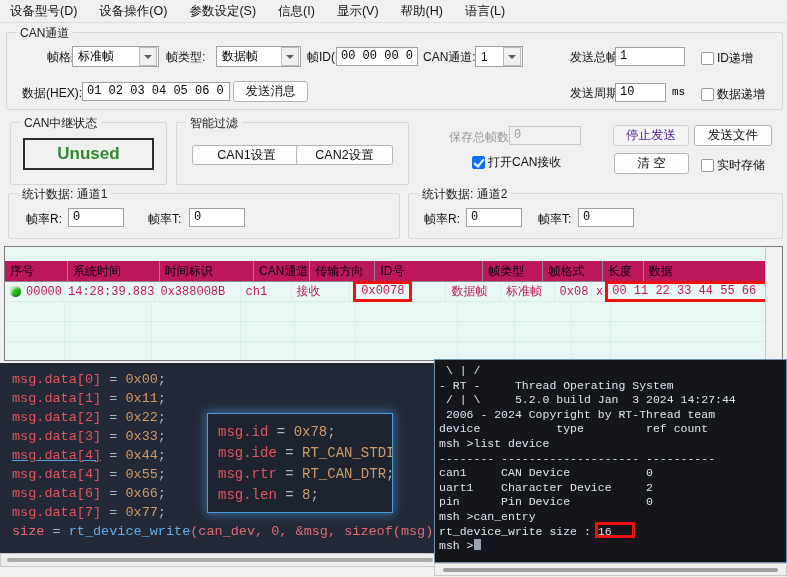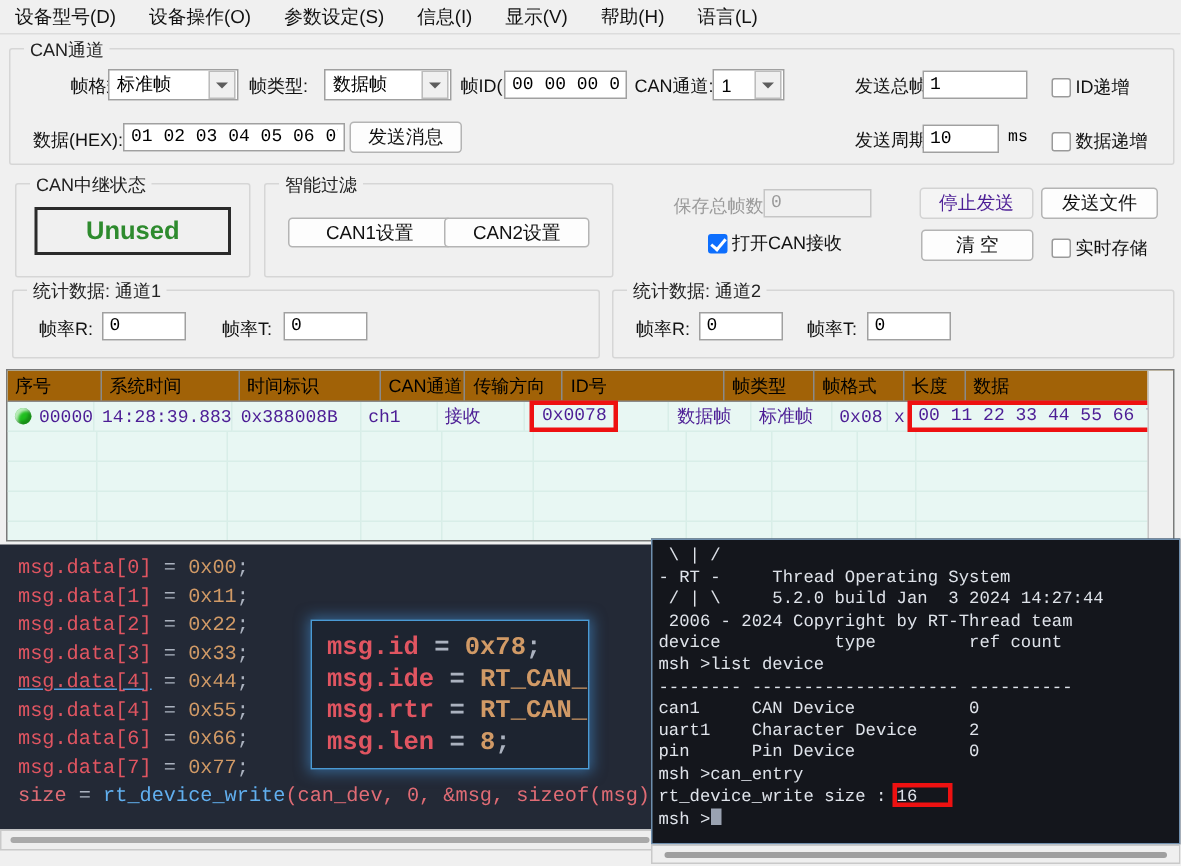--- a/index.html
+++ b/index.html
@@ -65,29 +65,29 @@
   }
 
   
   .relaybox{
     border:2px solid #2b2b2b;background:#f0f0f0;display:flex;align-items:center;justify-content:center;
     font-size:17px;font-weight:bold;color:#2e8b2e;box-sizing:border-box;
   }
 
   
   .tablewrap{position:absolute;left:4px;top:246px;width:779px;height:115px;border:1px solid #7a7a7a;box-sizing:border-box;background:#e8f7f3;overflow:hidden;}
-  .thead{display:flex;height:20px;background:#a16207;border-bottom:1px solid #8a8a8a;}
+  .thead{display:flex;height:20px;background:#be185d;border-bottom:1px solid #8a8a8a;margin-top:14px;}
   .thead .th{
     font-size:12px;color:#000;display:flex;align-items:center;padding-left:5px;
     border-right:1px solid #8a8a8a;box-sizing:border-box;white-space:nowrap;
     font-family:"Liberation Sans",sans-serif;
   }
   .trow{display:flex;height:20px;box-sizing:border-box;}
   .trow .td{
-    font-size:12px;color:#4c1d95;display:flex;align-items:center;padding-left:5px;
+    font-size:12px;color:#be185d;display:flex;align-items:center;padding-left:5px;
     border-right:1px solid #d8eee8;border-bottom:1px solid #d8eee8;box-sizing:border-box;
     font-family:"Liberation Mono","DejaVu Sans Mono",monospace;white-space:nowrap;
   }
   .trow .td.cjk{font-family:"Liberation Sans",sans-serif;}
   .led{width:11px;height:11px;border-radius:50%;background:#1fbf1f;
        box-shadow:inset -2px -2px 2px rgba(0,0,0,.25), inset 2px 2px 2px rgba(255,255,255,.7);
        margin-right:5px;flex:none;}
   .hl-red{outline:3px solid #ee1111;outline-offset:-1px;}
   .tvscroll{position:absolute;right:0;top:0;width:16px;bottom:0;background:#f0f0f0;border-left:1px solid #c6c6c6;}
 
@@ -104,22 +104,22 @@
   .c-fn{color:#61afef;}
   .c-amp{color:#e06c75;}
   .c-under{color:#e05561;text-decoration:underline;text-decoration-color:#4f9fe0;}
   .code-hscroll{position:absolute;left:0;top:553px;width:440px;height:14px;background:#eee;border:1px solid #c9c9c9;box-sizing:border-box;}
   .code-hscroll .thumb{height:4px;background:#a9a9a9;margin:4px 6px;border-radius:2px;}
 
   
   .overlay{
     position:absolute;left:207px;top:413px;width:186px;height:100px;
     background:#1d2430;border:1px solid #4a9ad4;box-shadow:0 0 9px 2px rgba(70,150,220,.55);
-    font-family:"Liberation Mono","DejaVu Sans Mono",monospace;font-size:17px;line-height:21px;
-    padding:8px 0 0 10px;box-sizing:border-box;overflow:hidden;font-weight:bold;
+    font-family:"Liberation Mono","DejaVu Sans Mono",monospace;font-size:14px;line-height:21px;
+    padding:8px 0 0 10px;box-sizing:border-box;overflow:hidden;
   }
   .overlay .line{white-space:pre;}
 
   
   .terminal{
     position:absolute;left:434px;top:359px;width:353px;height:204px;
     background:#14161c;border:1px solid #6f8fae;box-sizing:border-box;
     font-family:"Liberation Mono","DejaVu Sans Mono",monospace;font-size:11.5px;line-height:14.6px;
     color:#dfe3ea;padding:4px 0 0 4px;overflow:hidden;
   }

